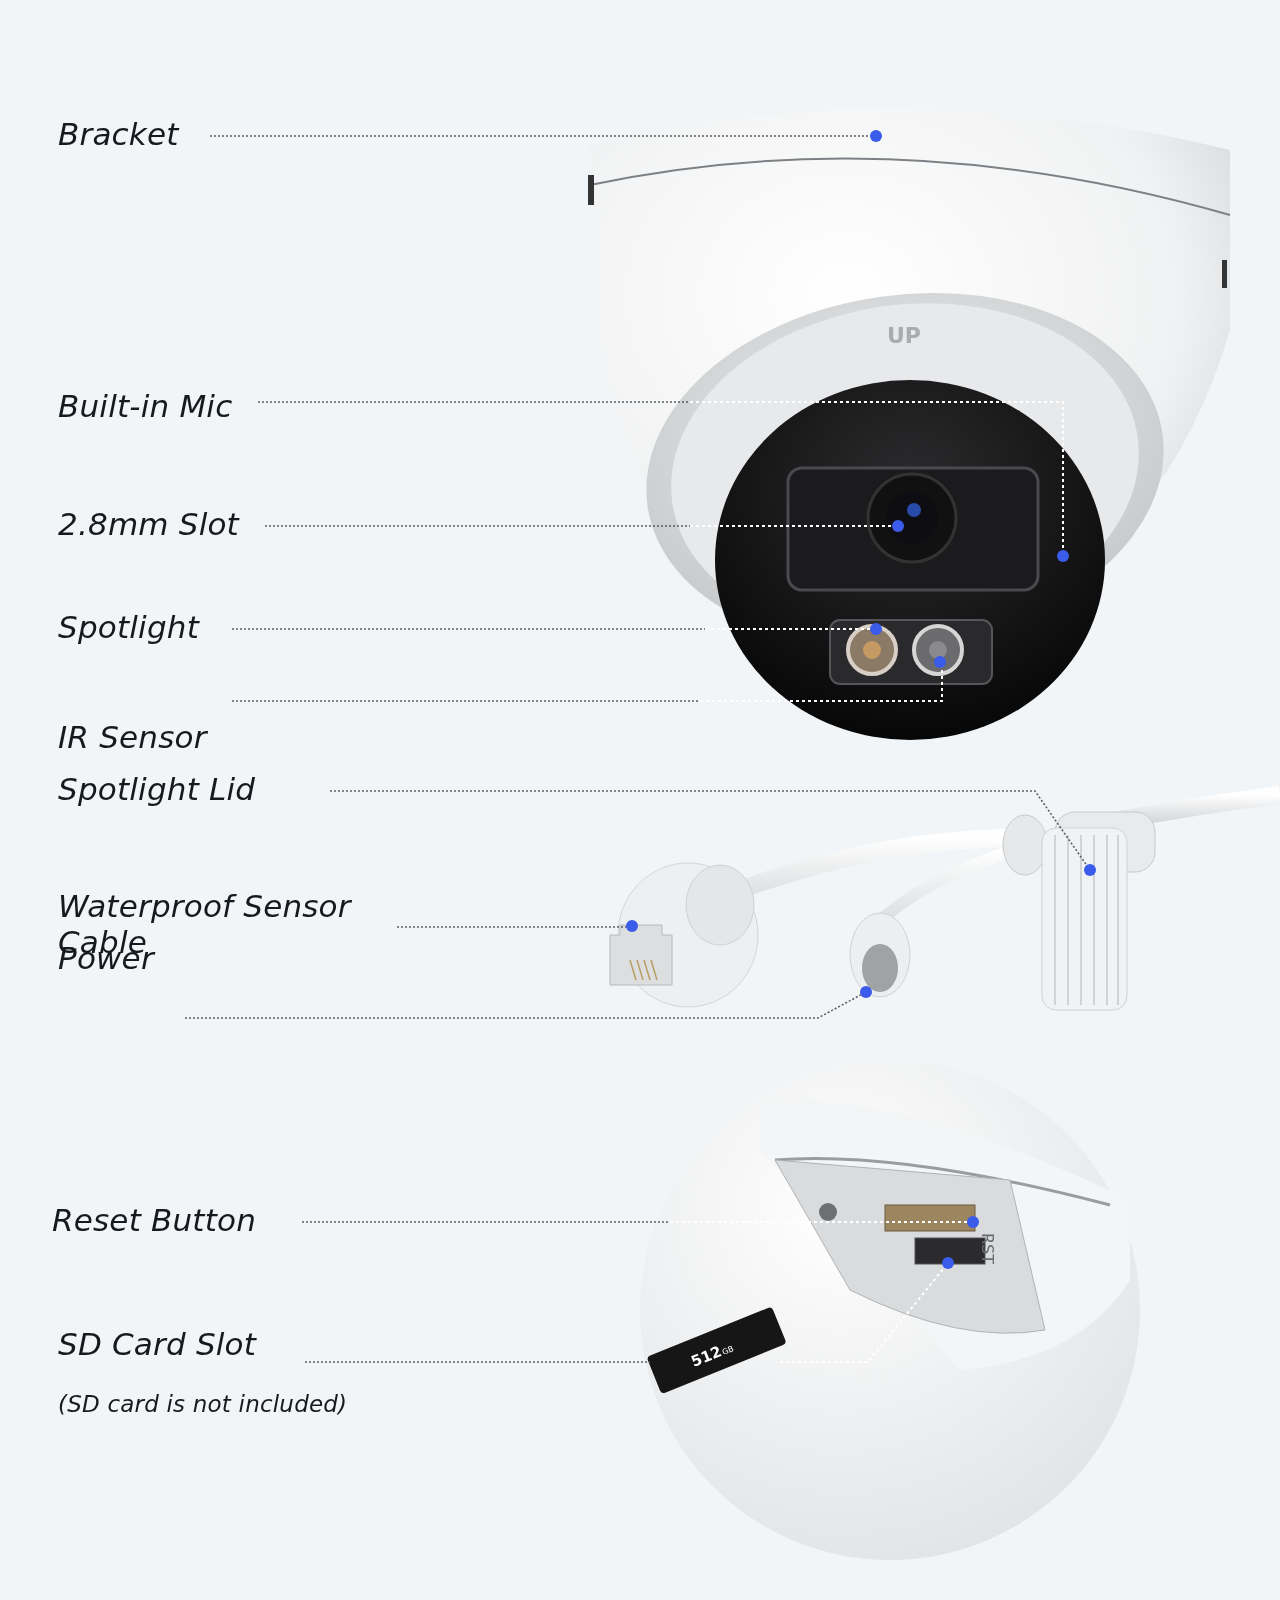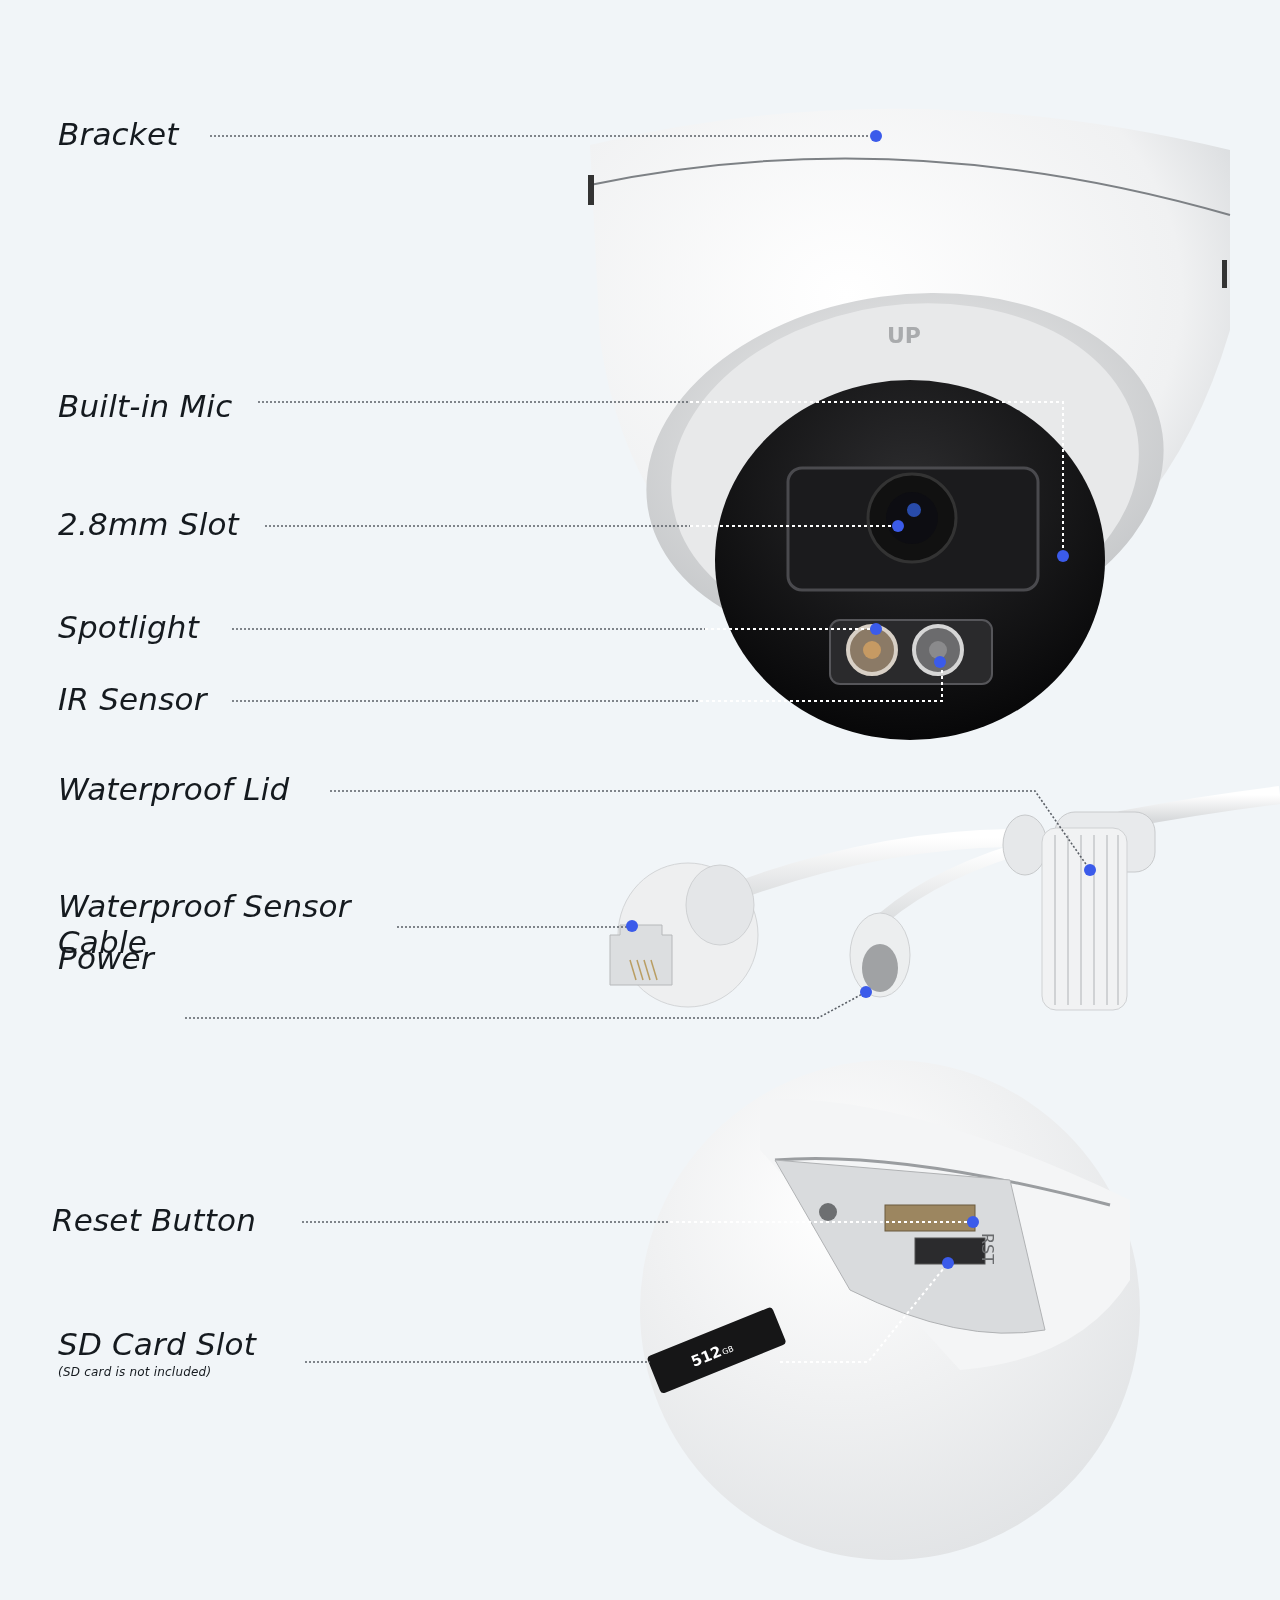--- a/index.html
+++ b/index.html
@@ -1,19 +1,19 @@
 <!DOCTYPE html>
 <html><head>
 <meta charset="utf-8">
 <style>
   html,body{margin:0;padding:0;}
   body{width:1280px;height:1600px;background:#f1f5f8;position:relative;overflow:hidden;font-family:"DejaVu Sans","Liberation Sans",sans-serif;color:#151a1f;}
   .label{position:absolute;left:58px;font-size:31px;line-height:36px;letter-spacing:0.2px;white-space:nowrap;font-style:italic;}
   .label.sub-wrap{white-space:normal;width:340px;}
-  .sublabel{display:block;font-size:12px;line-height:20px;}
+  .sublabel{display:block;font-size:23px;line-height:20px;margin-top:32px;}
   svg.overlay{position:absolute;left:0;top:0;width:1280px;height:1600px;}
   .dot{fill:#3b5bea;}
   .lead{stroke:#5a5f66;stroke-width:1.6;stroke-dasharray:2 2;fill:none;}
   .lead-white{stroke:#ffffff;stroke-width:2;stroke-dasharray:3 3;fill:none;}
 </style>
 </head>
 <body>
 
 <svg class="overlay" viewBox="0 0 1280 1600">
   <defs>
@@ -140,21 +140,21 @@
     <circle class="dot" cx="866" cy="992" r="6"></circle>
     <circle class="dot" cx="973" cy="1222" r="6"></circle>
     <circle class="dot" cx="948" cy="1263" r="6"></circle>
   </g>
 </svg>
 
 <div class="label" style="top:116px">Bracket</div>
 <div class="label" style="top:388px">Built-in Mic</div>
 <div class="label" style="top:506px">2.8mm Slot</div>
 <div class="label" style="top:609px">Spotlight</div>
-<div class="label" style="top:681px">IR Sensor</div>
-<div class="label" style="top:771px">Waterproof Lid</div>
+<div class="label" style="top:719px">IR Sensor</div>
+<div class="label" style="top:771px">Spotlight Lid</div>
 <div class="label sub-wrap" style="top:888px">Waterproof Sensor Cable</div>
 <div class="label" style="top:940px">Power</div>
 <div class="label" style="top:1202px;left:52px">Reset Button</div>
 <div class="label" style="top:1326px">
   <span>SD Card Slot</span>
   <span class="sublabel">(SD card is not included)</span>
 </div>
 
 </body></html>

